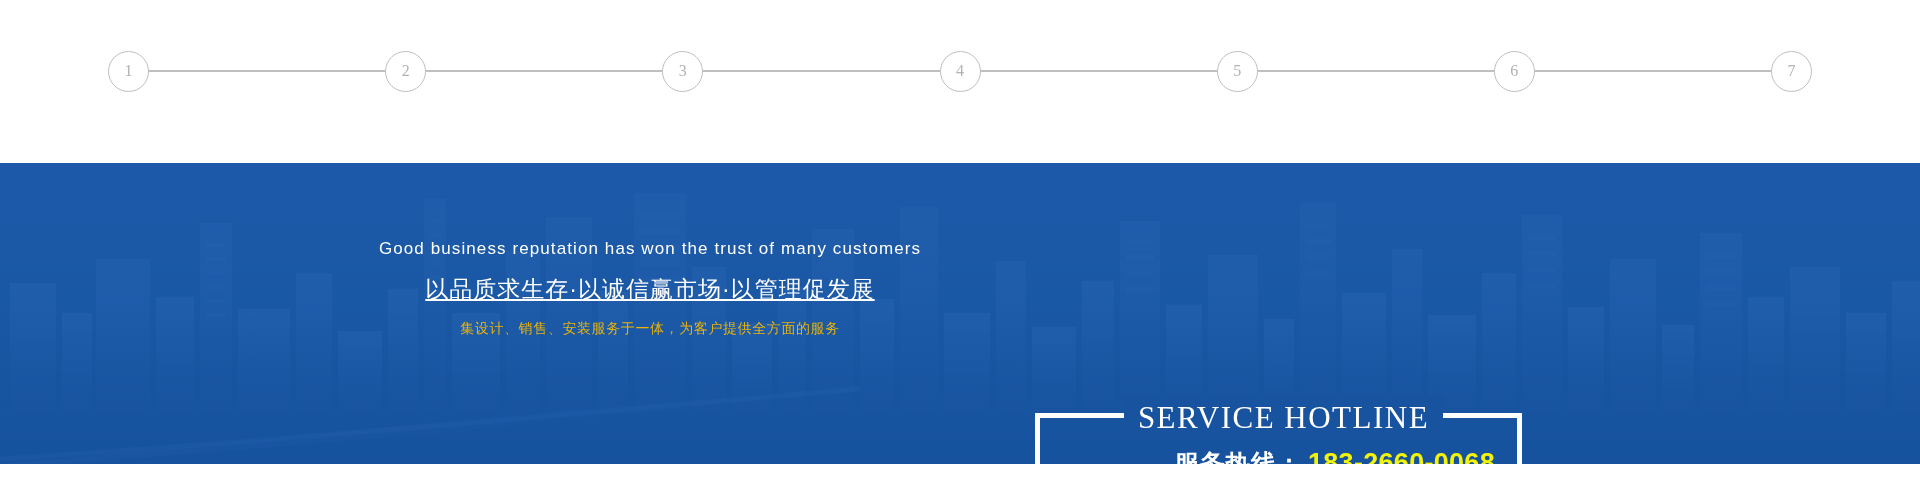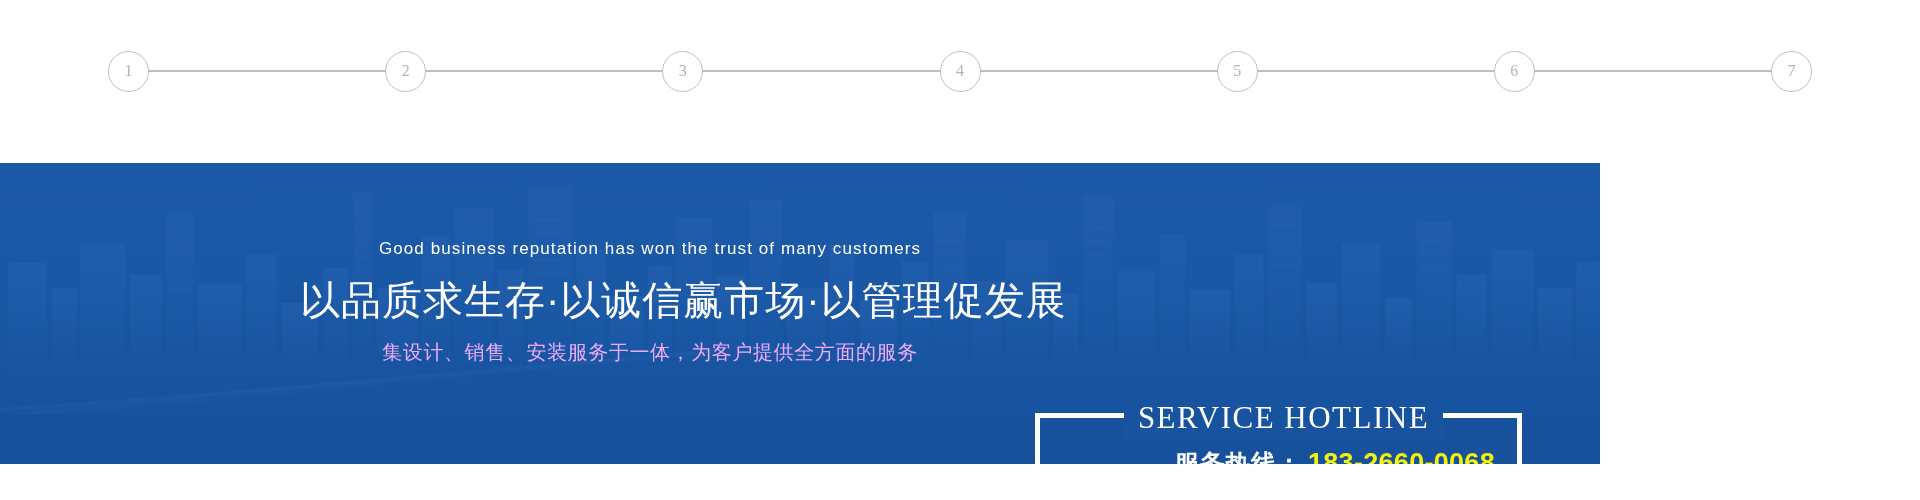--- a/index.html
+++ b/index.html
@@ -69,21 +69,21 @@
     background: #bfbfbf;
     margin: 0 -1px;
     z-index: 1;
   }
 
   
   .banner {
     position: absolute;
     left: 0;
     top: 163px;
-    width: 1600px;
+    width: 1920px;
     height: 301px;
     background: #18539f;
     overflow: hidden;
   }
   .banner-skyline {
     position: absolute;
     inset: 0;
     opacity: 0.55;
     pointer-events: none;
   }
@@ -113,32 +113,33 @@
   }
   .slogan-en {
     font-size: 17px;
     letter-spacing: 1.1px;
     line-height: 1.2;
     color: #ffffff;
     white-space: nowrap;
   }
   .slogan-cn {
     margin-top: 17px;
-    font-size: 40px;
+    font-size: 23px;
     letter-spacing: 1px;
     line-height: 1.2;
     color: #ffffff;
     white-space: nowrap;
+    text-decoration: underline;
   }
   .slogan-sub {
     margin-top: 16px;
-    font-size: 20px;
+    font-size: 14px;
     letter-spacing: 0.6px;
     line-height: 1.2;
-    color: #f0abfc;
+    color: #eab308;
     white-space: nowrap;
   }
 
   
   .hotline-box {
     position: absolute;
     left: 1035px;
     top: 250px;
     width: 487px;
     height: 128px;

